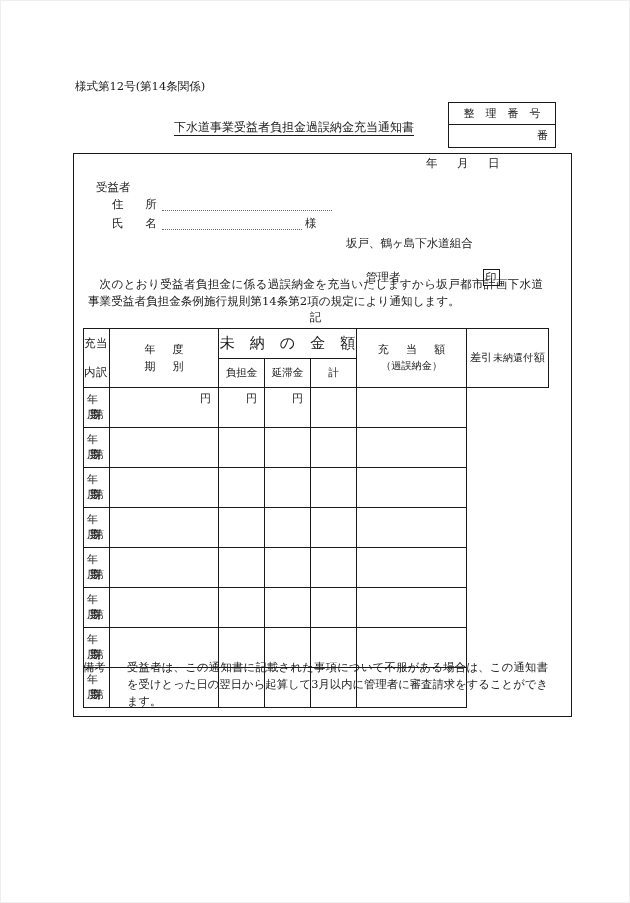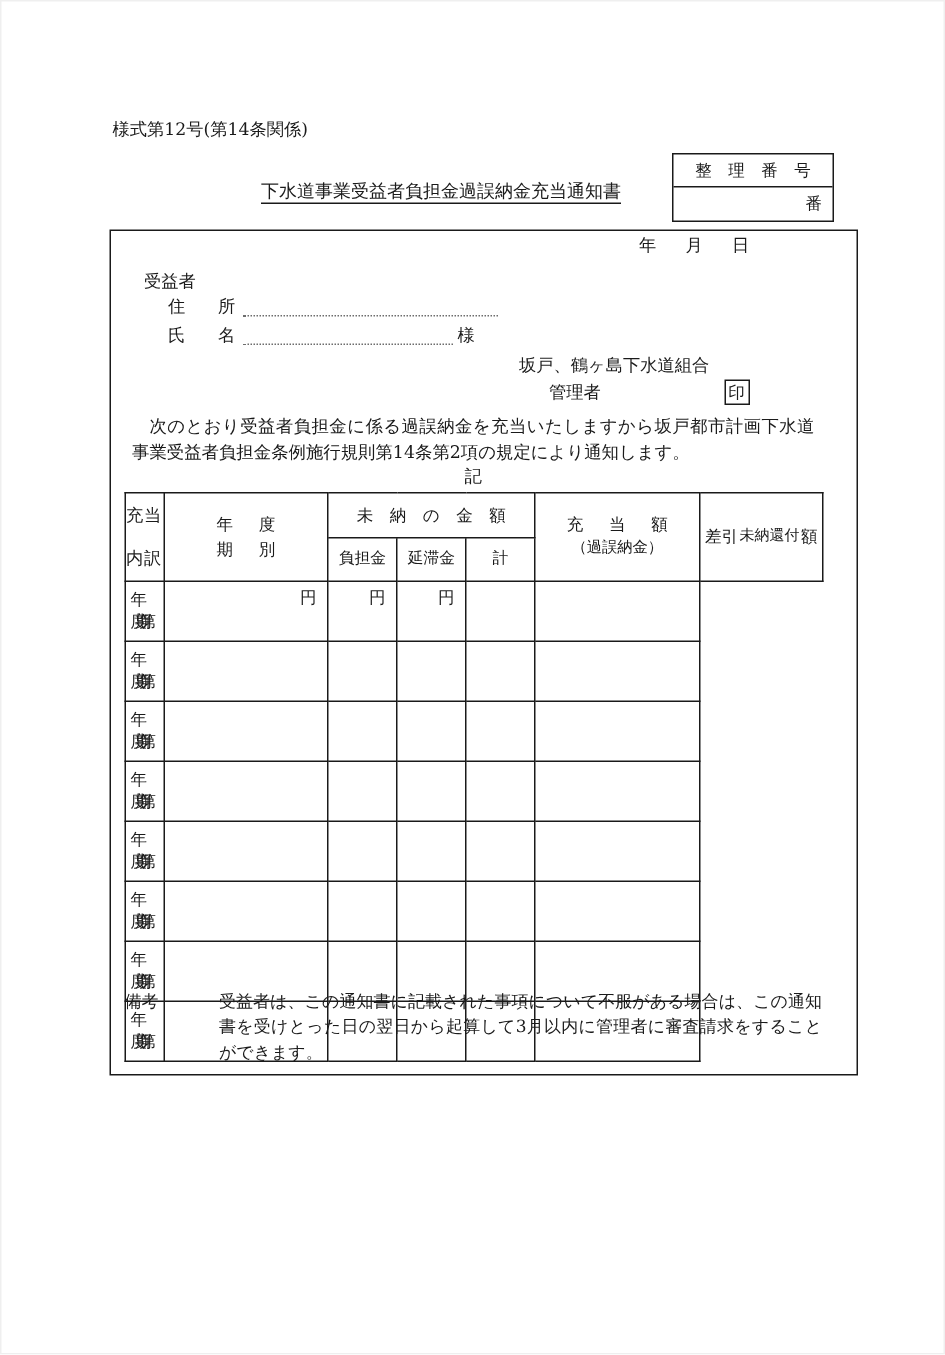--- a/index.html
+++ b/index.html
@@ -110,21 +110,21 @@
     border-bottom: 1px dotted #6d6d6d;
     display: inline-block;
     height: 11px;
   }
   #beneficiary .dots.addr { width: 170px; }
   #beneficiary .dots.name { width: 140px; }
   #beneficiary .sama { margin-left: 3px; }
 
   
   #issuer { left: 272px; top: 82px; font-size: 11.5px; }
-  #issuer .org { margin-bottom: 2px; }
+  #issuer .org { margin-bottom: 18px; }
   #issuer .mgr-row {
     margin-left: 20px;
     display: flex;
     align-items: center;
   }
   #issuer .mgr { }
   #seal-box {
     margin-left: 82px;
     width: 17px;
     height: 17px;
@@ -190,21 +190,21 @@
   
   .hdr { text-align: center; }
   .hdr-period {
     height: 38px;
     line-height: 17px;
     font-size: 11px;
   }
   .hdr-unpaid-top {
     height: 19px;
     line-height: 19px;
-    font-size: 11px;
+    font-size: 15px;
   }
   .hdr-sub {
     height: 19px;
     line-height: 19px;
     font-size: 10.5px;
   }
   .hdr-alloc {
     height: 38px;
     line-height: 16px;
     font-size: 11px;
@@ -261,21 +261,21 @@
   #remarks {
     position: absolute;
     left: 9px;
     bottom: 6px;
     width: 465px;
     font-size: 11.3px;
     line-height: 17px;
   }
   #remarks .r-key { float: left; }
   #remarks .r-text {
-    margin-left: 63px;
+    margin-left: 44px;
     text-align: justify;
   }
   #remarks .r-first { text-indent: 0; }
 </style>
 </head>
 <body>
 
 <div id="page">
 
   <div id="form-no" class="abs">様式第12号(第14条関係)</div>

